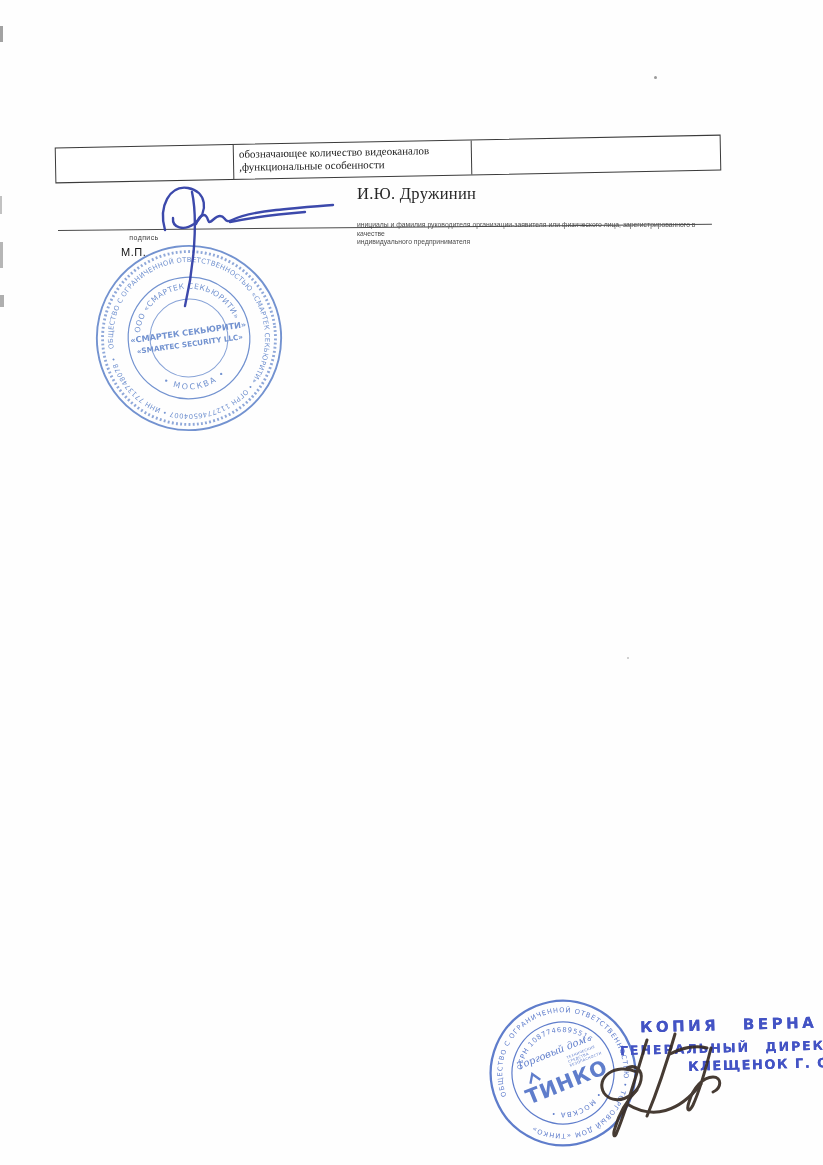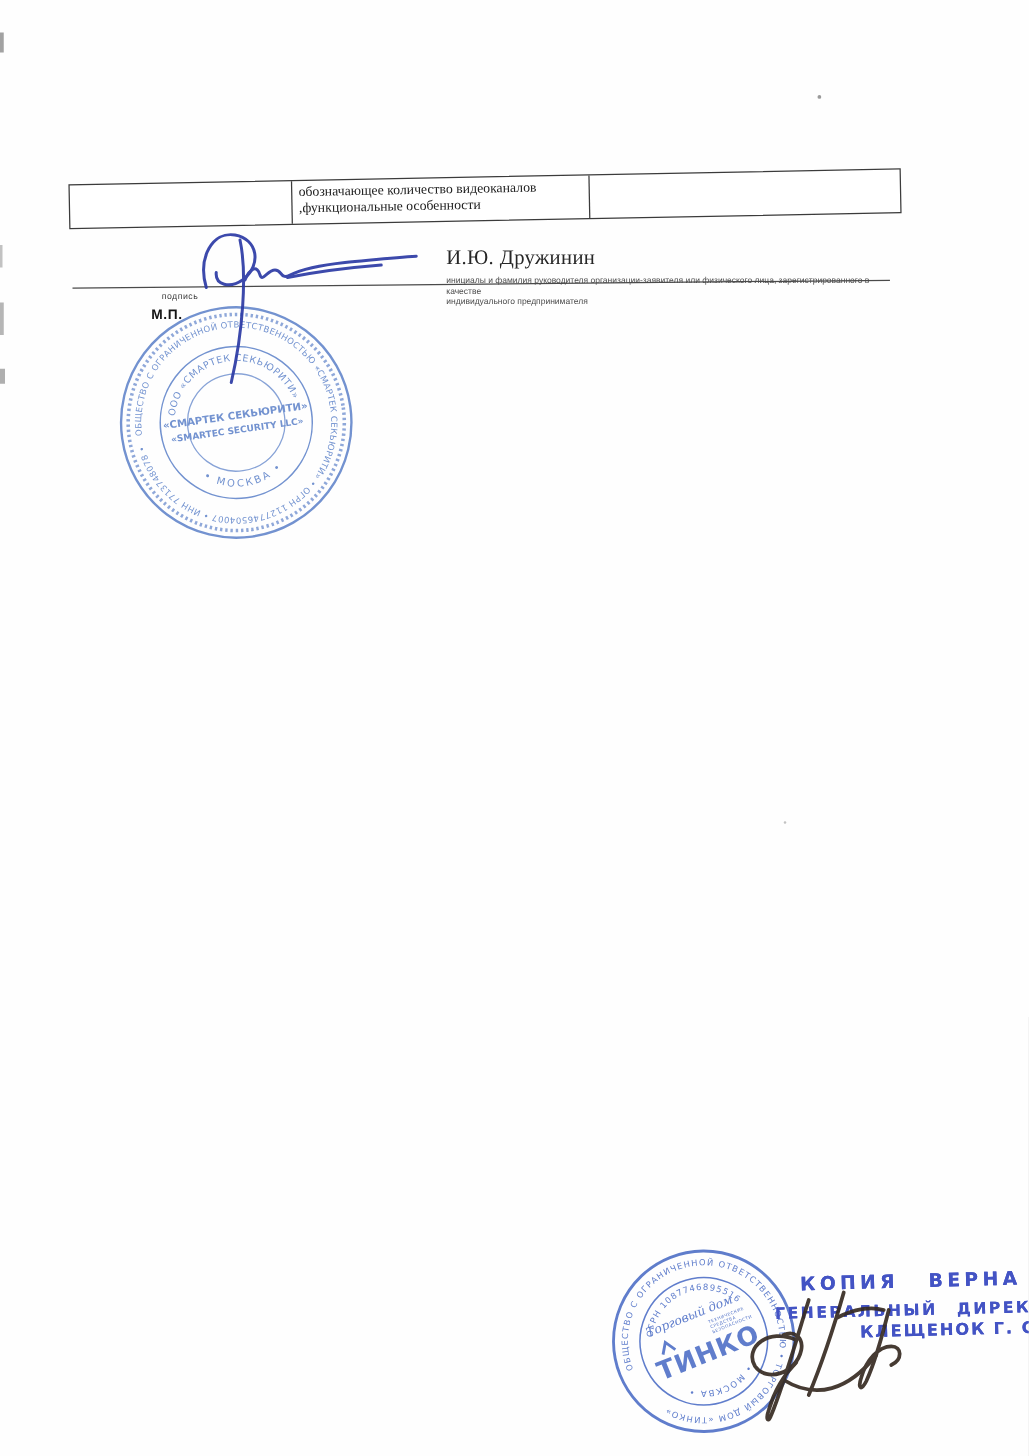--- a/index.html
+++ b/index.html
@@ -29,31 +29,31 @@
   .sig-rule{
     position:absolute;left:58px;top:230px;width:654px;height:1.3px;
     background:#4a4a4a;transform:rotate(-0.55deg);transform-origin:left center;
   }
   .sig-caption{
     position:absolute;left:108px;top:234px;width:72px;text-align:center;
     font-family:"Liberation Sans", sans-serif;font-size:7px;color:#3a3a3a;
     letter-spacing:.4px;
   }
   .head-name{
-    position:absolute;left:357px;top:196px;font-size:16.5px;color:#262626;
+    position:absolute;left:357px;top:184px;font-size:16.5px;color:#262626;
     letter-spacing:.3px;
   }
   .head-caption{
     position:absolute;left:357px;top:221px;width:368px;
     font-family:"Liberation Sans", sans-serif;font-size:6.8px;line-height:8.6px;
     color:#4c4c4c;
   }
   .seal-mark{
     position:absolute;left:121px;top:246px;
-    font-family:"Liberation Sans", sans-serif;font-weight:bold;font-size:11px;
+    font-family:"Liberation Sans", sans-serif;font-weight:normal;font-size:11px;
     color:#141414;letter-spacing:.5px;z-index:3;
   }
   .sig-top{position:absolute;left:140px;top:172px;z-index:4;}
 
   
   .smartec{position:absolute;left:94px;top:243px;opacity:.85;transform:rotate(-8deg);z-index:2;}
   .tinko{position:absolute;left:487px;top:997px;opacity:.88;transform:rotate(-22deg);z-index:1;}
   .seal-text{font-family:"DejaVu Sans", sans-serif;}
 
   

